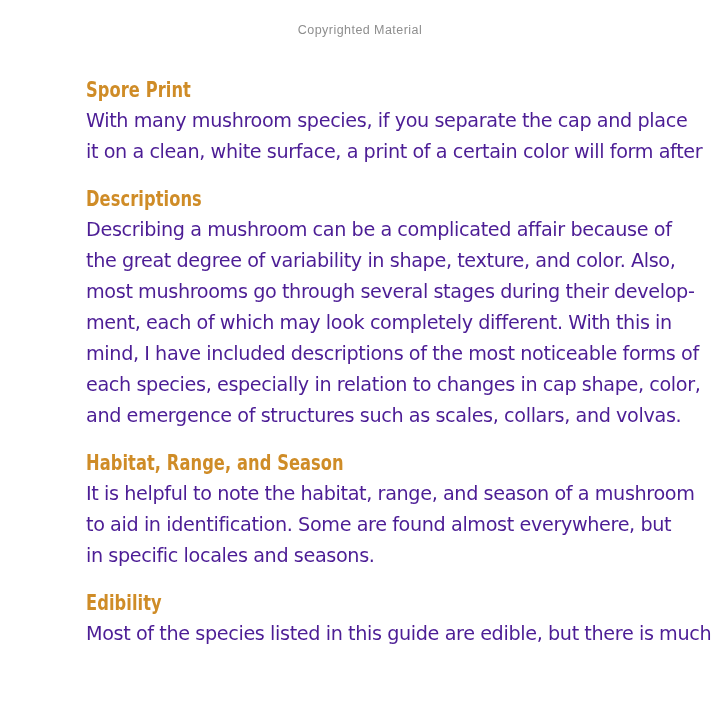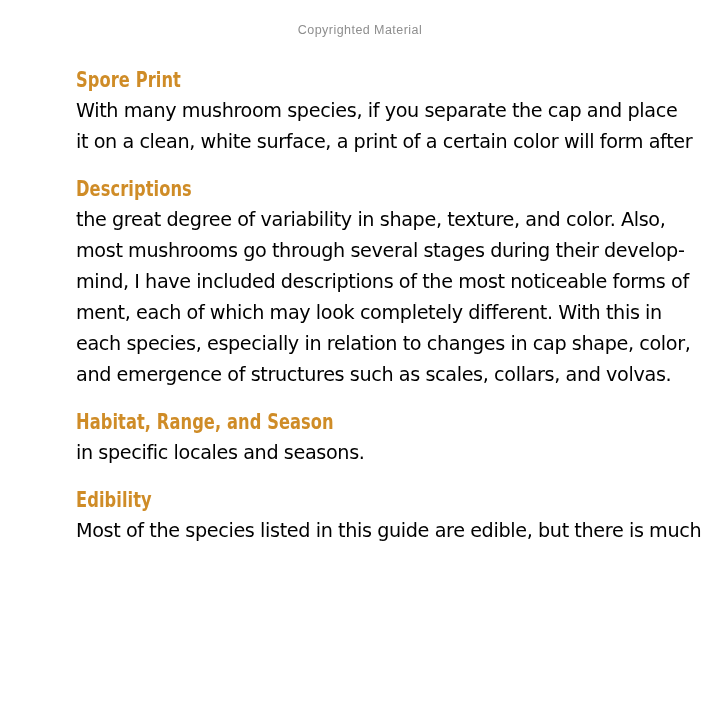--- a/index.html
+++ b/index.html
@@ -37,21 +37,21 @@
   }
 
   .content {
     position: absolute;
     left: 71px;
     top: 62px;
     width: 579px;
   }
 
   .section {
-    margin: 5px;
+    margin: 15px;
   }
 
   .section + .section {
     margin-top: 19px;
   }
 
   h2.heading {
     margin: 0 0 2px 0;
     padding: 0;
     font-family: "DejaVu Sans Condensed", "Liberation Sans Narrow", "Liberation Sans", sans-serif;
@@ -65,21 +65,21 @@
     transform-origin: left center;
     white-space: nowrap;
   }
 
   p.body-text {
     margin: 0;
     padding: 0;
     font-family: "DejaVu Sans", sans-serif;
     font-size: 19.2px;
     line-height: 31px;
-    color: #000000;
+    color: #4c1d95;
     text-align: justify;
     text-justify: inter-word;
     letter-spacing: -0.35px;
     word-spacing: -0.2px;
     -webkit-font-smoothing: antialiased;
   }
 
   p.body-text.last {
     text-align: left;
   }
@@ -108,32 +108,35 @@
       <h2 class="heading">Spore Print</h2>
       <p class="body-text">
         <span class="ln">With many mushroom species, if you separate the cap and place</span>
         <span class="ln">it on a clean, white surface, a print of a certain color will form after</span>
       </p>
     </div>
 
     <div class="section">
       <h2 class="heading">Descriptions</h2>
       <p class="body-text">
+        <span class="ln">Describing a mushroom can be a complicated affair because of</span>
         <span class="ln">the great degree of variability in shape, texture, and color. Also,</span>
         <span class="ln">most mushrooms go through several stages during their develop-</span>
+        <span class="ln">ment, each of which may look completely different. With this in</span>
         <span class="ln">mind, I have included descriptions of the most noticeable forms of</span>
-        <span class="ln">ment, each of which may look completely different. With this in</span>
         <span class="ln">each species, especially in relation to changes in cap shape, color,</span>
         <span class="ln end">and emergence of structures such as scales, collars, and volvas.</span>
       </p>
     </div>
 
     <div class="section">
       <h2 class="heading">Habitat, Range, and Season</h2>
       <p class="body-text">
+        <span class="ln">It is helpful to note the habitat, range, and season of a mushroom</span>
+        <span class="ln">to aid in identification. Some are found almost everywhere, but</span>
         <span class="ln end">in specific locales and seasons.</span>
       </p>
     </div>
 
     <div class="section">
       <h2 class="heading">Edibility</h2>
       <p class="body-text last">
         <span class="ln end">Most of the species listed in this guide are edible, but there is much</span>
       </p>
     </div>

